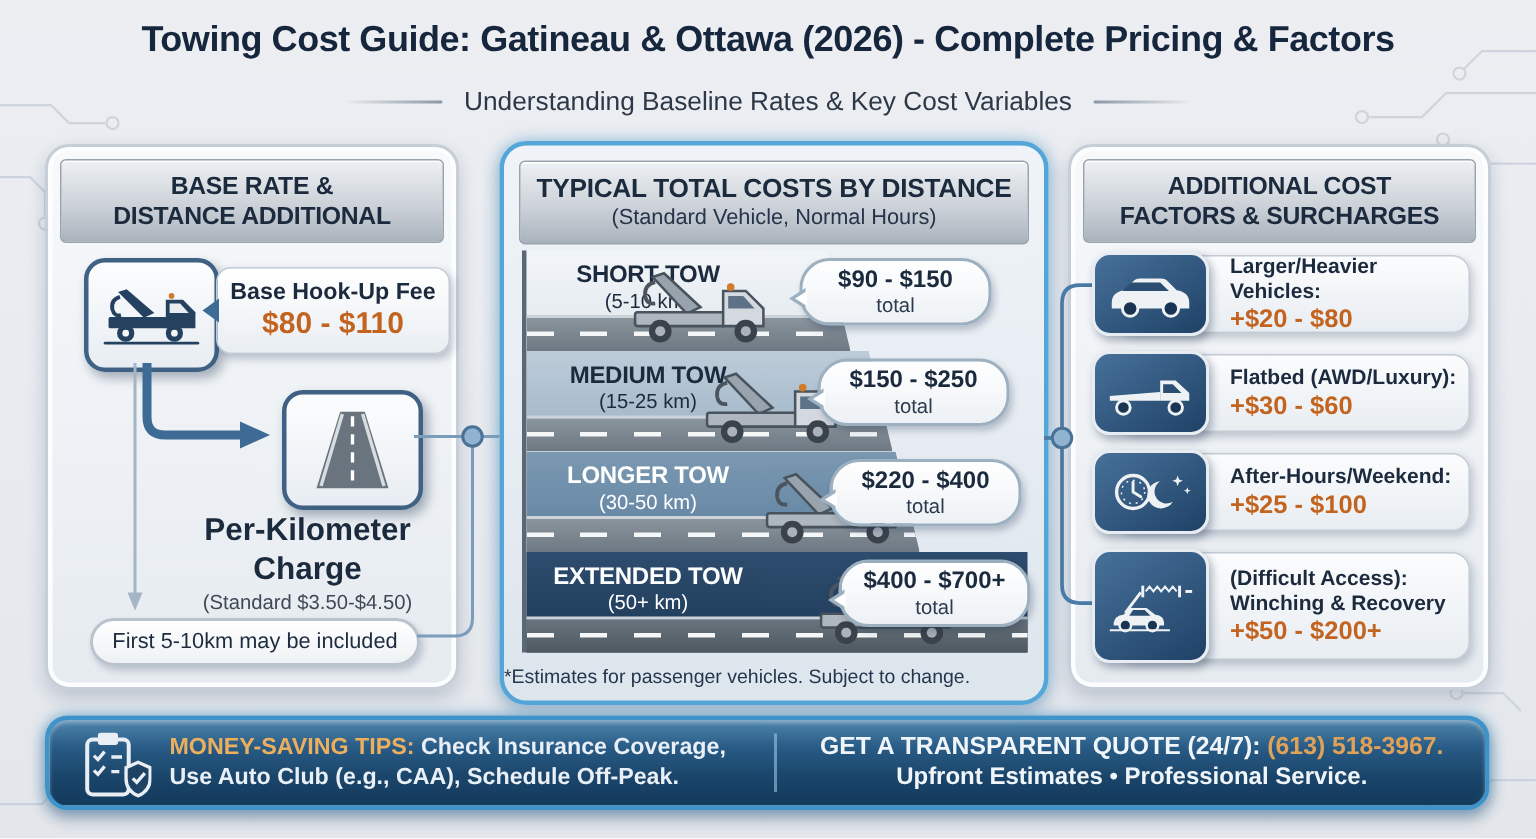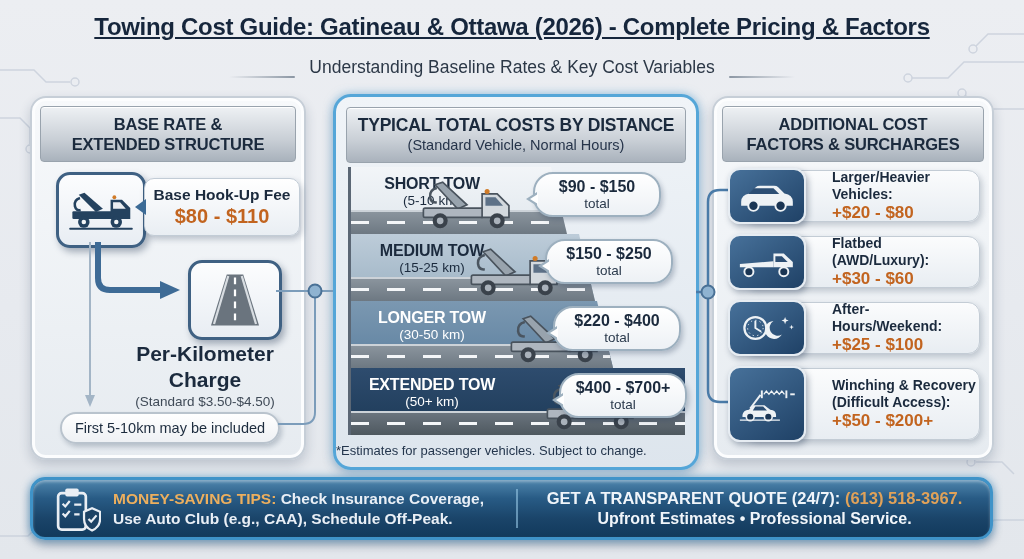--- a/index.html
+++ b/index.html
@@ -3,22 +3,22 @@
 <meta charset="utf-8">
 <style>
   html,body{margin:0;padding:0;}
   body{font-family:"Liberation Sans","DejaVu Sans",sans-serif;}
   .page{position:relative;width:1024px;height:559px;overflow:hidden;
         background:linear-gradient(180deg,#eceef2 0%,#e7eaef 55%,#e3e7ec 100%);color:#1b2a3d;}
   .circuit{position:absolute;inset:0;pointer-events:none;}
 
   
   .title{position:absolute;top:13px;left:0;right:0;text-align:center;
-         font-size:24px;font-weight:bold;letter-spacing:-0.3px;color:#16263c;text-decoration:underline;}
-  .subtitle-row{position:absolute;top:57px;left:0;right:0;display:flex;align-items:flex-end;justify-content:center;gap:14px;}
+         font-size:24px;font-weight:bold;letter-spacing:-0.3px;color:#16263c;}
+  .subtitle-row{position:absolute;top:57px;left:0;right:0;display:flex;align-items:center;justify-content:center;gap:14px;}
   .sub-line{width:66px;height:2px;border-radius:1px;}
   .sub-line.l{background:linear-gradient(90deg,transparent,#8b96a3);}
   .sub-line.r{background:linear-gradient(90deg,#8b96a3,transparent);}
   .subtitle{font-size:17.5px;font-weight:500;color:#2c3847;}
 
   
   .panel{position:absolute;border-radius:16px;border:2px solid #c6ced7;
          background:linear-gradient(180deg,#f7f9fb,#e6ebf0);
          box-shadow:0 5px 12px rgba(30,50,80,.20), inset 0 0 0 3px #fcfdfe;}
   .panel-left{left:30px;top:96px;width:272px;height:360px;}
@@ -100,21 +100,21 @@
   .rp-items{position:absolute;left:14px;right:12px;top:70px;}
   .rp-item{position:relative;height:56px;margin-bottom:10px;}
   .rp-item.tall{height:76px;}
   .rp-card{position:absolute;left:16px;right:0;top:2px;bottom:2px;border-radius:12px;
            background:linear-gradient(180deg,#fbfcfd,#e8edf2);border:1px solid #c3ccd5;
            box-shadow:2px 3px 6px rgba(20,40,70,.22);}
   .rp-tile{position:absolute;left:0;top:0;width:78px;height:56px;border-radius:12px;z-index:2;
            background:linear-gradient(145deg,#47719a,#1f4166);border:2px solid #e6ecf2;box-sizing:border-box;
            box-shadow:2px 3px 6px rgba(20,40,70,.35);display:flex;align-items:center;justify-content:center;}
   .rp-item.tall .rp-tile{height:76px;}
-  .rp-text{position:absolute;left:92px;right:4px;top:50%;transform:translateY(-50%);z-index:3;line-height:1.18;margin-left:12px;}
+  .rp-text{position:absolute;left:92px;right:4px;top:50%;transform:translateY(-50%);z-index:3;line-height:1.18;}
   .rp-label{font-size:14px;font-weight:bold;color:#1b2a3d;}
   .rp-price{font-size:17px;font-weight:bold;color:#c2641f;margin-top:1px;}
 
   
   .footer-bar{position:absolute;left:30px;top:477px;width:963px;height:63px;border-radius:15px;
               border:3px solid #3f93c8;box-sizing:border-box;
               background:linear-gradient(180deg,#4f86ad 0%,#285b85 32%,#1a4469 68%,#123a5c 100%);
               box-shadow:0 0 9px rgba(63,147,200,.6),0 5px 10px rgba(10,30,60,.35),inset 0 2px 3px rgba(255,255,255,.35);}
   .ft-icon{position:absolute;left:18px;top:5px;width:50px;height:50px;}
   .ft-tips{position:absolute;left:80px;top:50%;transform:translateY(-50%);width:402px;
@@ -173,21 +173,21 @@
   <div class="title">Towing Cost Guide: Gatineau &amp; Ottawa (2026) - Complete Pricing &amp; Factors</div>
   <div class="subtitle-row">
     <span class="sub-line l"></span>
     <span class="subtitle">Understanding Baseline Rates &amp; Key Cost Variables</span>
     <span class="sub-line r"></span>
   </div>
 
   <div class="panel panel-left">
     <div class="phead">
       <div class="l1">BASE RATE &amp;</div>
-      <div class="l2">EXTENDED STRUCTURE</div>
+      <div class="l2">DISTANCE ADDITIONAL</div>
     </div>
 
     <div class="icon-card tow-card">
       <svg width="70" height="52" viewBox="0 0 110 70">
         <path d="M22 16 q-10 3 -8 13 q2 8 9 6" fill="none" stroke="#24425f" stroke-width="4"></path>
         <polygon points="20,11 29,8 58,33 47,38" fill="#24425f"></polygon>
         <rect x="10" y="37" width="64" height="12" rx="2" fill="#24425f"></rect>
         <path d="M70 19 h18 l13 13 v17 h-31 z" fill="#24425f"></path>
         <path d="M74 23 h11 l9 10 h-20 z" fill="#e9edf1"></path>
         <circle cx="28" cy="54" r="9" fill="#24425f"></circle>
@@ -378,22 +378,22 @@
             <line x1="84" y1="12" x2="91" y2="12" stroke="#eef2f5" stroke-width="3"></line>
             <line x1="22" y1="34" x2="38" y2="13" stroke="#eef2f5" stroke-width="3"></line>
             <path d="M10 44 q1-7 10-8 l7-7 h17 l9 7 q9 1 9 8 v3 h-52 z" fill="#eef2f5"></path>
             <path d="M30 31 h12 l6 6 h-22 z" fill="#2c4e73"></path>
             <circle cx="22" cy="47" r="6" fill="#1a3553" stroke="#eef2f5" stroke-width="2.5"></circle>
             <circle cx="50" cy="47" r="6" fill="#1a3553" stroke="#eef2f5" stroke-width="2.5"></circle>
             <line x1="6" y1="52" x2="68" y2="52" stroke="#eef2f5" stroke-width="2"></line>
           </svg>
         </div>
         <div class="rp-text">
+          <div class="rp-label">(Difficult Access):</div>
           <div class="rp-label">Winching &amp; Recovery</div>
-          <div class="rp-label">(Difficult Access):</div>
           <div class="rp-price">+$50 - $200+</div>
         </div>
       </div>
 
     </div>
   </div>
 
   <svg class="circuit" width="1024" height="559" viewBox="0 0 1024 559">
 
     <path d="M98 242 V278 Q98 290 110 290 H162" fill="none" stroke="#3e6b96" stroke-width="6"></path>

